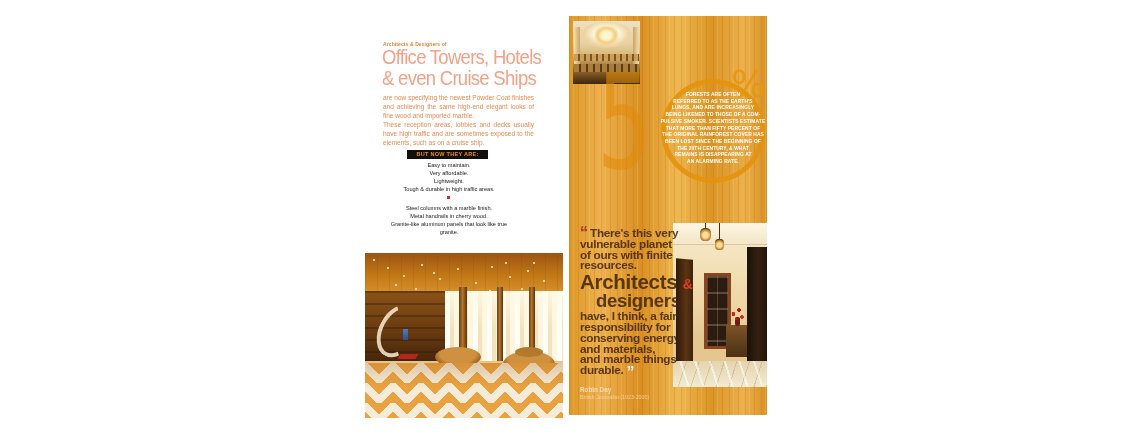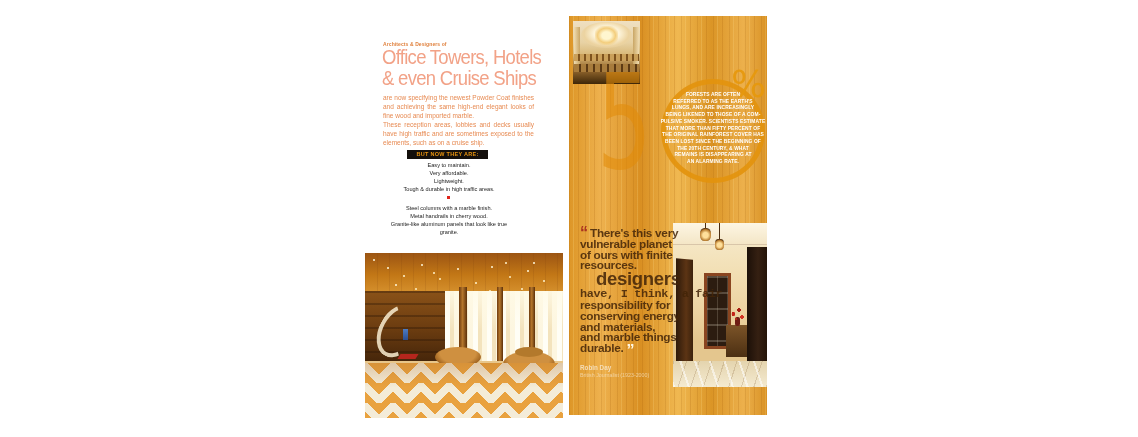--- a/index.html
+++ b/index.html
@@ -113,21 +113,21 @@
     font-size:4.9px; line-height:6.7px; font-weight:bold; color:#fff; letter-spacing:.1px; }
   .percent { position:absolute; left:162px; top:50px; font-family:"DejaVu Sans", sans-serif;
     font-size:37px; line-height:37px; color:rgba(230,152,12,.92); }
 
   
   .quote { position:absolute; left:11px; top:212px; width:102px; z-index:2;
     color:rgba(66,36,8,.86); font-weight:bold; letter-spacing:-.3px; }
   .q-small { font-size:11.8px; line-height:10.8px; white-space:nowrap; }
   .q-big1 { font-size:20.5px; line-height:18px; margin-top:2px; white-space:nowrap; }
   .q-big2 { font-size:18.5px; line-height:16px; padding-left:16px; white-space:nowrap; }
-  .q-gap { margin-top:2px;font-family:Liberation Mono, monospace; }
+  .q-gap { margin-top:2px; }
   .open-quote { color:#a93120; font-size:16px; vertical-align:-1px; letter-spacing:-1px; }
   .close-quote { color:#fff6e2; font-size:16px; vertical-align:-4px; letter-spacing:-1px; }
   .amp { color:#e03c24; font-size:14px; }
   .attribution { margin-top:7px; }
   .author { font-size:6.3px; line-height:8px; color:rgba(246,228,198,.88); letter-spacing:0; }
   .author-title { font-size:5.3px; line-height:7px; color:rgba(246,228,198,.7);
     font-weight:normal; letter-spacing:0; }
 
   
   .hallway { position:absolute; left:104px; top:207px; width:94px; height:164px; overflow:hidden;
@@ -246,20 +246,24 @@
     </div>
 
     <div class="quote">
       <div class="q-small">
         <span class="open-quote">“</span>
         <span>There's this very</span>
       </div>
       <div class="q-small">vulnerable planet</div>
       <div class="q-small">of ours with finite</div>
       <div class="q-small">resources.</div>
+      <div class="q-big1">
+        <span>Architects</span>
+        <span class="amp">&amp;</span>
+      </div>
       <div class="q-big2">designers</div>
       <div class="q-small q-gap">have, I think, a fair</div>
       <div class="q-small">responsibility for</div>
       <div class="q-small">conserving energy</div>
       <div class="q-small">and materials,</div>
       <div class="q-small">and marble things</div>
       <div class="q-small">
         <span>durable.</span>
         <span class="close-quote">”</span>
       </div>

